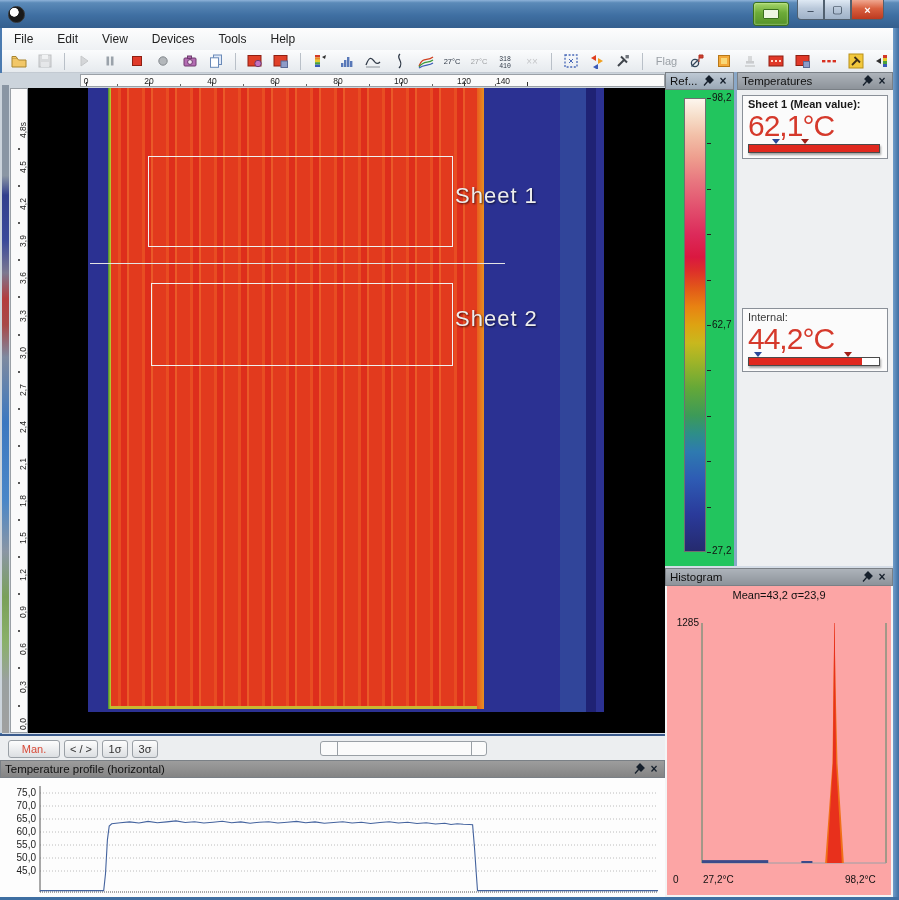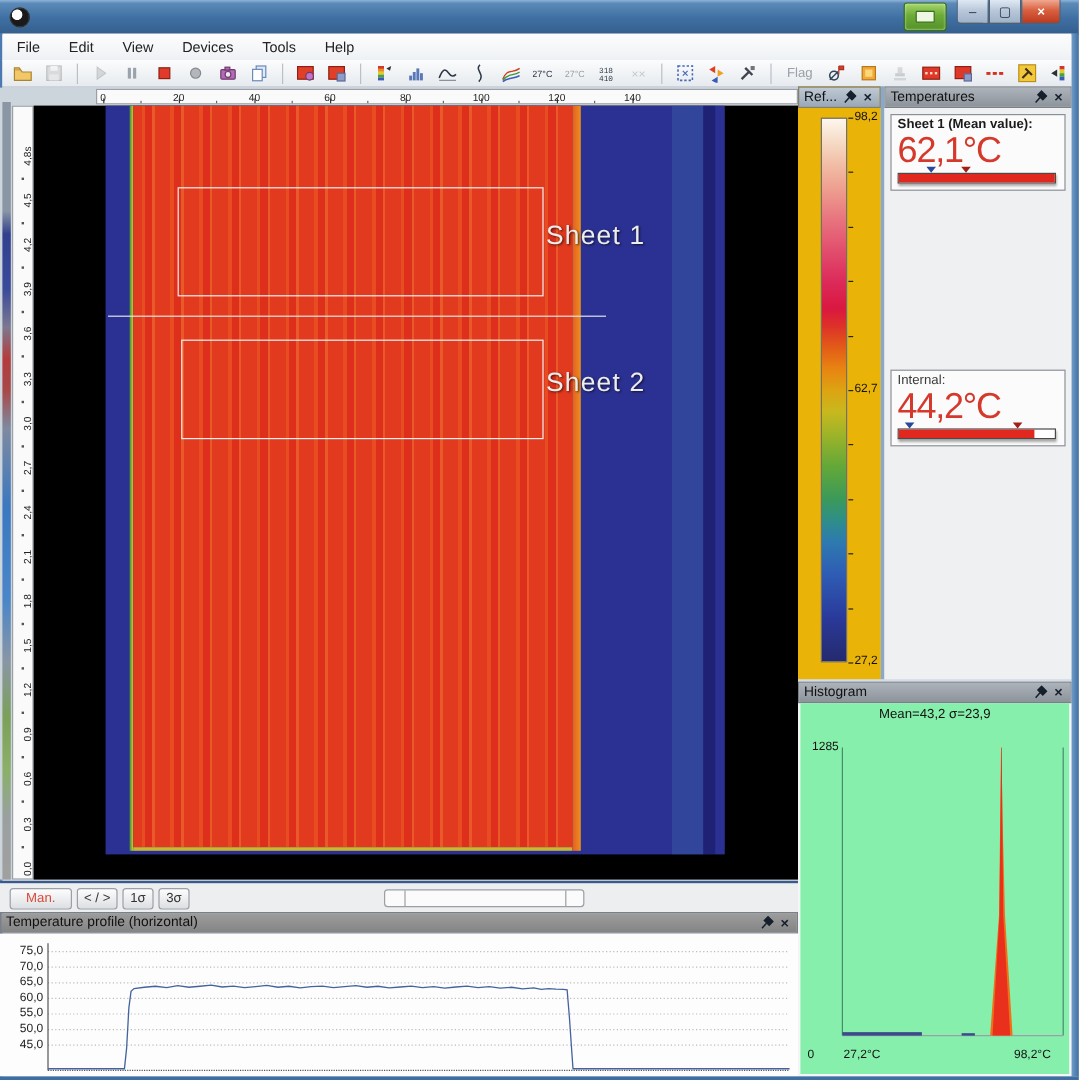--- a/index.html
+++ b/index.html
@@ -81,21 +81,21 @@
     border-radius:3px;box-sizing:border-box;}
   .sb-div{position:absolute;top:0;width:1px;height:13px;background:#9aa0a6;}
   
   .panel-hdr{position:absolute;height:18px;display:flex;align-items:center;
     background:linear-gradient(#adb3ba,#8d939a);border:1px solid #7a8086;box-sizing:border-box;
     font-size:11.5px;color:#101010;padding:0 4px;}
   .panel-hdr .t{flex:1;white-space:nowrap;overflow:hidden;}
   .pin{width:12px;height:12px;flex:0 0 auto;margin-right:3px;}
   .xclose{width:12px;flex:0 0 auto;font-size:12px;font-weight:bold;color:#16202c;text-align:center;line-height:12px;}
   
-  #ref-panel{left:665px;top:72px;width:69px;height:494px;background:#eab308;}
+  #ref-panel{left:665px;top:72px;width:69px;height:494px;background:#22c55e;}
   #ref-panel .panel-hdr{left:0;top:0;width:69px;background:linear-gradient(#bec9d4,#9aa8b6);}
   #ref-bar{left:19px;top:26px;width:22px;height:454px;border:1px solid #707070;box-sizing:border-box;
     background:linear-gradient(#fdf6ee 0%,#f6ddc8 4%,#f2c0a8 8%,#ee9e8e 13%,#e87880 18%,#e2506e 24%,
       #dc2a5a 30%,#da1840 35%,#dd2f2a 38%,#e25a18 42%,#e88312 46%,#dda312 50%,#c8b81e 54%,
       #a0b428 58%,#64a838 64%,#3c9a58 70%,#2e8e88 74%,#2e7ab0 78%,#2e5cb4 84%,#2a3a9a 92%,#252a6e 100%);}
   .ref-tick{position:absolute;left:42px;width:4px;height:1px;background:#222;}
   .ref-lab{position:absolute;left:47px;font-size:10px;color:#111;}
   #splitter1{left:734px;top:72px;width:3px;height:494px;background:#8aa8c8;}
   
   #temps-panel{left:737px;top:72px;width:156px;height:494px;background:#eef0f2;}
@@ -106,21 +106,21 @@
   .m-value{font-size:30px;letter-spacing:-1px;color:#d5392b;line-height:32px;}
   .m-bar{position:absolute;left:5px;bottom:5px;width:132px;height:9px;border:1px solid #4a4a4a;
     background:#fff;box-shadow:1px 2px 2px rgba(0,0,0,.35);box-sizing:border-box;}
   .m-fill{height:100%;background:#e0281e;}
   .mk{position:absolute;top:-6px;width:0;height:0;border-left:4px solid transparent;border-right:4px solid transparent;}
   .mk-blue{border-top:5px solid #2a4898;}
   .mk-red{border-top:5px solid #a02018;}
   
   #hist-panel{left:665px;top:568px;width:228px;height:329px;background:#f4f5f6;}
   #hist-panel .panel-hdr{left:0;top:0;width:228px;}
-  #hist-body{left:2px;top:18px;width:224px;height:309px;background:#86efac;}
+  #hist-body{left:2px;top:18px;width:224px;height:309px;background:#fca5a5;}
   #hist-stats{left:0;top:3px;width:224px;text-align:center;font-size:11px;color:#111;}
   #hist-ymax{left:4px;top:31px;width:28px;text-align:right;font-size:10px;color:#111;}
   #hist-zero{left:6px;top:288px;font-size:10px;color:#111;}
   #hist-xmin{left:36px;top:288px;font-size:10px;color:#111;}
   #hist-xmax{left:178px;top:288px;font-size:10px;color:#111;}
   
   #profile-hdr{left:0;top:760px;width:665px;background:linear-gradient(#9d9d9d,#848484);}
   #profile-body{left:0;top:778px;width:665px;height:119px;background:#fdfdfd;}
   .pyt{position:absolute;left:4px;width:32px;text-align:right;font-size:10px;color:#222;}
 </style>
@@ -363,21 +363,21 @@
       <span class="xtick minor" style="left: 225px;"></span>
       <span class="xt" style="left: 257px;">80</span>
       <span class="xtick" style="left: 257px;"></span>
       <span class="xtick minor" style="left: 288px;"></span>
       <span class="xt" style="left: 320px;">100</span>
       <span class="xtick" style="left: 320px;"></span>
       <span class="xtick minor" style="left: 351px;"></span>
       <span class="xt" style="left: 383px;">120</span>
       <span class="xtick" style="left: 383px;"></span>
       <span class="xtick minor" style="left: 414px;"></span>
-      <span class="xt" style="left: 446px;">140</span>
+      <span class="xt" style="left: 422px;">140</span>
       <span class="xtick" style="left: 446px;"></span>
     </div>
   <div class="abs" id="left-axis">
       <span class="yt" style="top: 36px;">4,8s</span>
       <span class="ydot" style="top: 59px;"></span>
       <span class="yt" style="top: 73.1px;">4,5</span>
       <span class="ydot" style="top: 96.1px;"></span>
       <span class="yt" style="top: 110.2px;">4,2</span>
       <span class="ydot" style="top: 133.2px;"></span>
       <span class="yt" style="top: 147.3px;">3,9</span>

